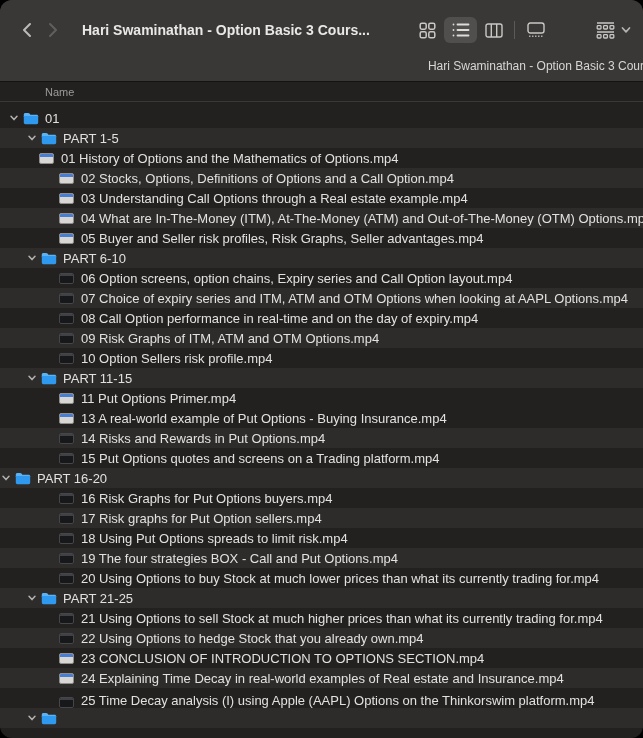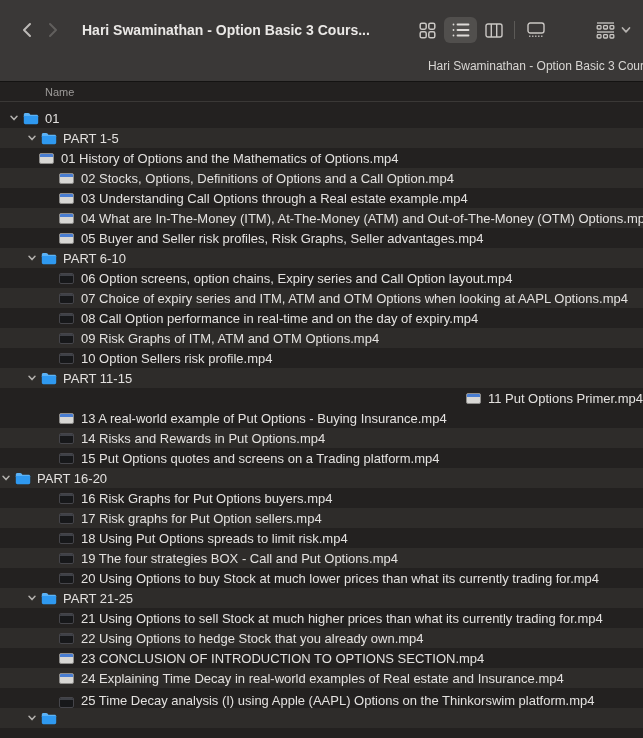--- a/index.html
+++ b/index.html
@@ -1,20 +1,21 @@
 <!DOCTYPE html>
 <html><head>
 <meta charset="utf-8">
 <style>
   html,body { margin:0; padding:0; background:#000; }
   * { box-sizing:border-box; }
   .window {
     width:643px; height:738px; overflow:hidden; position:relative;
     background:#232120;
     font-family:"Liberation Sans","DejaVu Sans",sans-serif;
+    border-radius:12px;
     -webkit-font-smoothing:antialiased;
   }
   
   .toolbar { height:82px; background:#3a3837; border-bottom:1px solid #141312; }
   .toolbar-main { height:54px; display:flex; align-items:center; padding:6px 10px 0 14px; }
   .nav-btn {
     width:26px; height:28px; background:none; border:none; padding:0;
     display:flex; align-items:center; justify-content:center; cursor:pointer;
   }
   .win-title {
@@ -230,21 +231,21 @@
           <svg width="10" height="10" viewBox="0 0 10 10">
             <polyline points="2,3.2 5,6.6 8,3.2" fill="none" stroke="#b3b1ae" stroke-width="1.5" stroke-linecap="round" stroke-linejoin="round"></polyline>
           </svg>
         </span>
         <svg class="ficon" width="16" height="13" viewBox="0 0 16 13">
           <path d="M0.8 2.6 C0.8 1.7 1.5 1 2.4 1 L5.2 1 C5.7 1 6.2 1.2 6.5 1.6 L7.4 2.7 L13.6 2.7 C14.5 2.7 15.2 3.4 15.2 4.3 L15.2 5 L0.8 5 Z" fill="#5db2f4"></path>
           <path d="M0.8 4 L15.2 4 L15.2 10.6 C15.2 11.5 14.5 12.2 13.6 12.2 L2.4 12.2 C1.5 12.2 0.8 11.5 0.8 10.6 Z" fill="#2f99f0"></path>
         </svg>
         <span class="row-label">PART 11-15</span>
       </div>
-      <div class="row" style=" justify-content: flex-end;">
+      <div class="row" style="padding-left: 44px;">
         <span class="chev-slot"></span>
         <span class="thumb thumb-light"></span>
         <span class="row-label">11 Put Options Primer.mp4</span>
       </div>
       <div class="row" style="padding-left: 44px;">
         <span class="chev-slot"></span>
         <span class="thumb thumb-light"></span>
         <span class="row-label">13 A real-world example of Put Options - Buying Insurance.mp4</span>
       </div>
       <div class="row alt" style="padding-left: 44px;">

